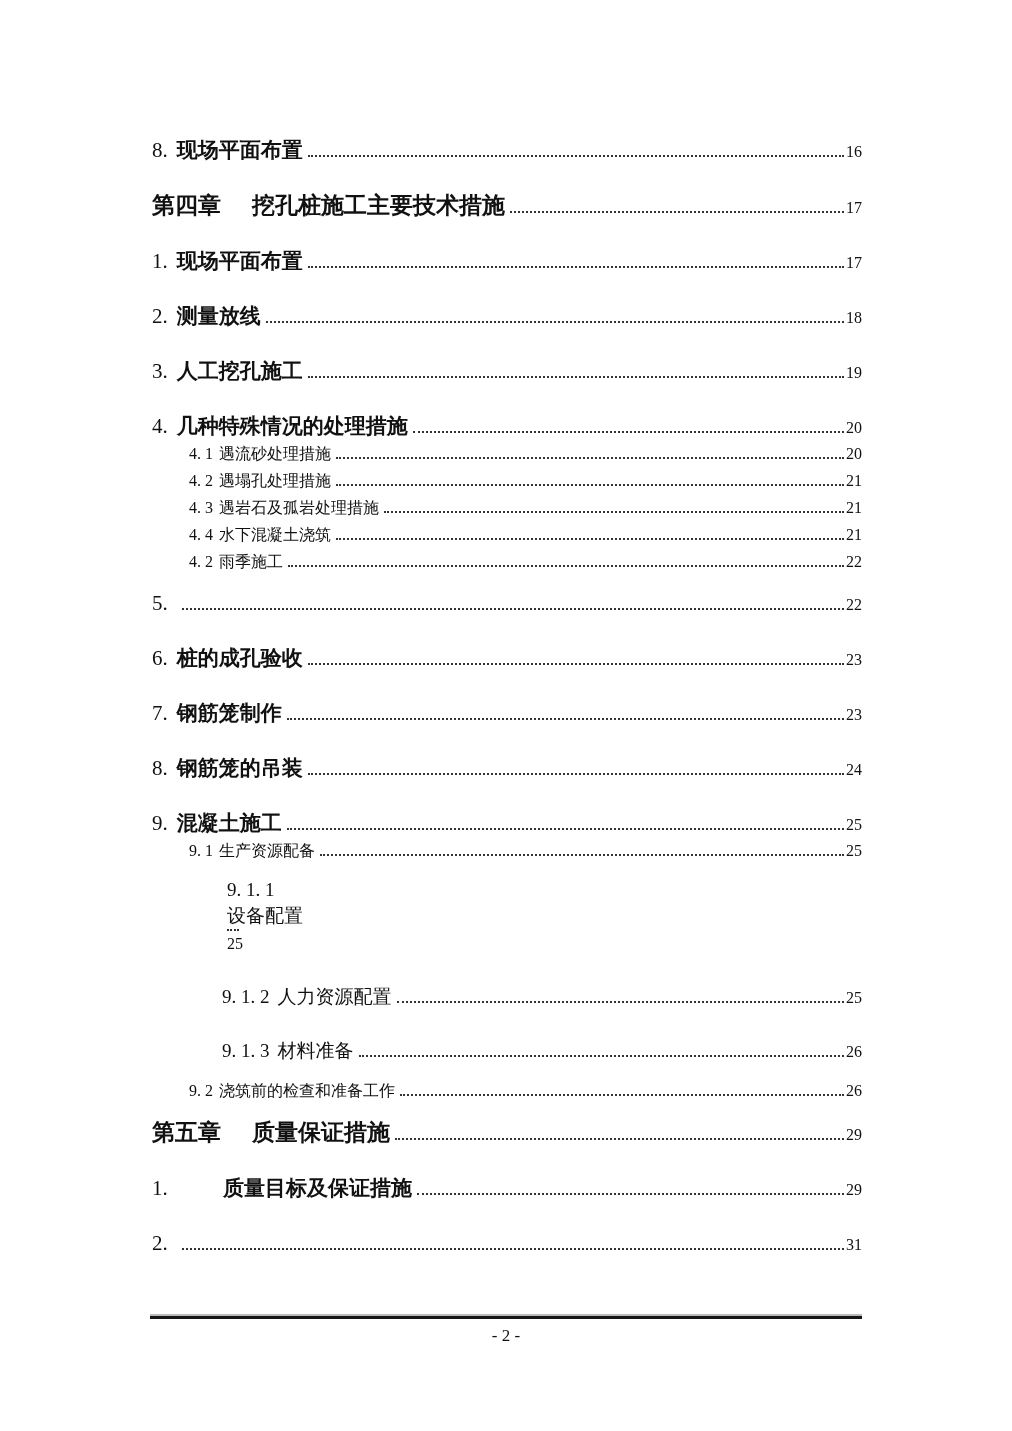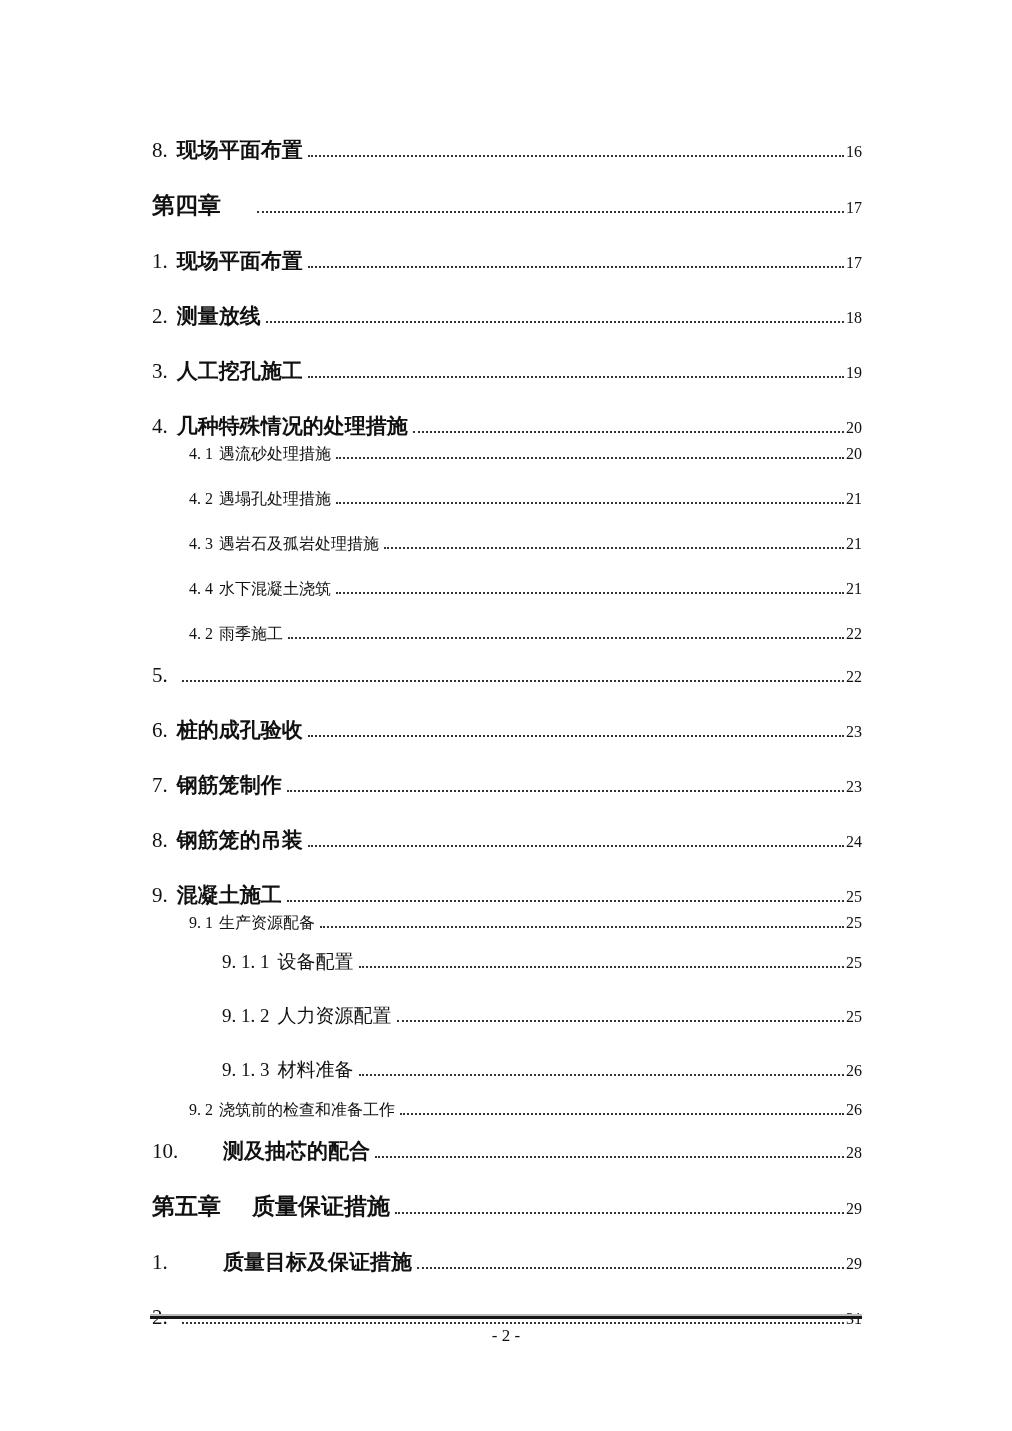--- a/index.html
+++ b/index.html
@@ -41,34 +41,34 @@
     font-family: "Liberation Sans", sans-serif;
     font-weight: bold;
     font-size: 21px;
   }
   .r-h3 {
     font-family: "Liberation Serif", serif;
     font-weight: normal;
     font-size: 16px;
     line-height: 22px;
     padding-left: 37px;
-    margin-top: 23px;
+    margin-top: 5px;
   }
   .r-h4 {
     font-family: "Liberation Serif", serif;
     font-weight: normal;
     font-size: 19px;
     line-height: 26px;
     padding-left: 70px;
     margin-top: 27px;
   }
   
   .r-h2 + .r-h3, .r-h1 + .r-h3 { margin-top: 0; }
   .r-h3 + .r-h2, .r-h3 + .r-h1 { margin-top: 15px; }
-  .r-h3 + .r-h4 { margin-top: 15px; }
+  .r-h3 + .r-h4 { margin-top: 15px; flex-direction: column; }
   .r-h4 + .r-h3 { margin-top: 15px; }
 
   .num { flex: none; white-space: pre; }
   .r-h1 .num { margin-right: 31px; }
   .r-h2 .num {
     font-family: "Liberation Serif", serif;
     font-weight: normal;
     margin-right: 9px;
   }
   .r-h3 .num { margin-right: 6px; }
@@ -120,20 +120,21 @@
 <div class="page">
   <div class="toc" id="toc">
       <div class="row r-h2">
     <span class="num">8.</span>
     <span class="label">现场平面布置</span>
     <span class="dots"></span>
     <span class="pageno">16</span>
   </div>
       <div class="row r-h1">
     <span class="num">第四章</span>
+    <span class="label">挖孔桩施工主要技术措施</span>
     <span class="dots"></span>
     <span class="pageno">17</span>
   </div>
       <div class="row r-h2">
     <span class="num">1.</span>
     <span class="label">现场平面布置</span>
     <span class="dots"></span>
     <span class="pageno">17</span>
   </div>
       <div class="row r-h2">
@@ -235,26 +236,20 @@
     <span class="num">9. 1. 3</span>
     <span class="label">材料准备</span>
     <span class="dots"></span>
     <span class="pageno">26</span>
   </div>
       <div class="row r-h3">
     <span class="num">9. 2</span>
     <span class="label">浇筑前的检查和准备工作</span>
     <span class="dots"></span>
     <span class="pageno">26</span>
-  </div>
-      <div class="row r-h2 tab">
-    <span class="num">10.</span>
-    <span class="label">测及抽芯的配合</span>
-    <span class="dots"></span>
-    <span class="pageno">28</span>
   </div>
       <div class="row r-h1">
     <span class="num">第五章</span>
     <span class="label">质量保证措施</span>
     <span class="dots"></span>
     <span class="pageno">29</span>
   </div>
       <div class="row r-h2 tab">
     <span class="num">1.</span>
     <span class="label">质量目标及保证措施</span>

